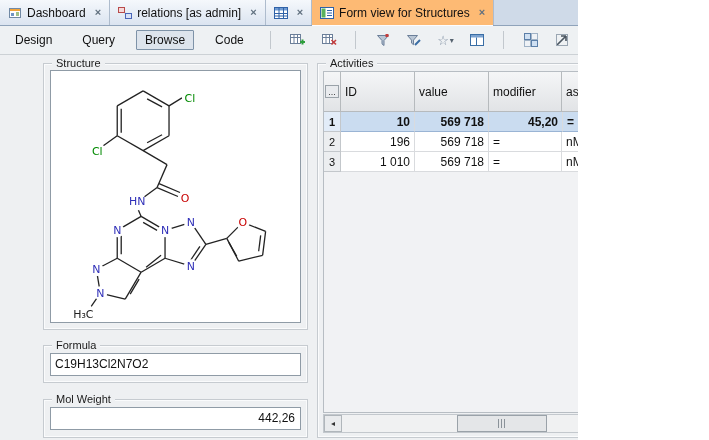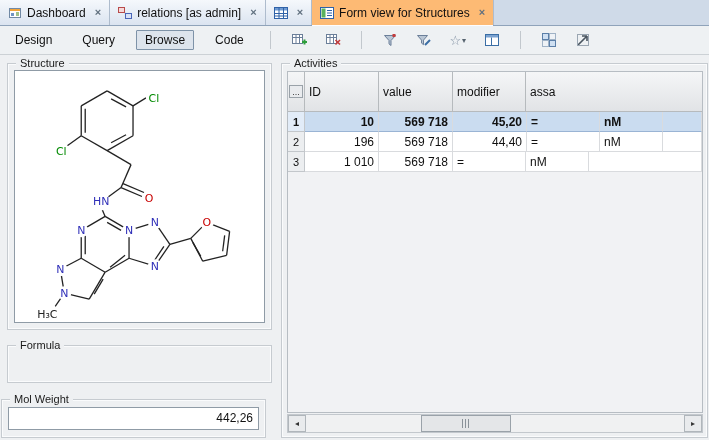--- a/index.html
+++ b/index.html
@@ -1,16 +1,16 @@
 <!DOCTYPE html>
 <html><head>
 <meta charset="utf-8">
 <style>
   html,body{margin:0;padding:0;background:#ffffff;}
-  #app{position:relative;width:709px;height:440px;background:#eef0f2;
+  #app{position:relative;width:578px;height:440px;background:#eef0f2;
        font-family:"Liberation Sans",sans-serif;font-size:12px;color:#111;
        overflow:hidden;user-select:none;}
 
   
   .tabbar{position:absolute;top:0;left:0;right:0;height:25px;background:#cfdae8;
           border-bottom:1px solid #8fa3ba;display:flex;align-items:stretch;}
   .tab{position:relative;display:flex;align-items:center;gap:5px;padding:0 8px;
        background:linear-gradient(#f5f8fc,#dbe4f0);border-right:1px solid #aebccd;
        white-space:nowrap;cursor:default;}
   .tab.active{background:#fdba74;}
@@ -22,30 +22,30 @@
   .toolbar{position:absolute;top:26px;left:0;right:0;height:28px;background:#eef1f3;
            border-bottom:1px solid #ccd1d5;display:flex;align-items:center;padding:0 6px;gap:12px;}
   .tbtn{padding:2px 8px;border:1px solid transparent;border-radius:1px;}
   .tbtn.toggled{background:#dde4ec;border:1px solid #7e93a8;}
   .tsep{width:1px;height:18px;background:#c2c8cd;margin:0 5px;}
   .ibtn{width:22px;height:22px;display:flex;align-items:center;justify-content:center;}
   .star{font-size:13px;color:#7d8da0;line-height:1;}
   .caret{font-size:8px;color:#56636f;margin-left:1px;}
 
   
-  .group{position:absolute;border:1px solid #c6cbd0;box-shadow:inset 0 0 0 1px #fafbfc;}
+  .group{position:absolute;border:1px solid #c6cbd0;box-shadow:inset 0 0 0 1px #fafbfc;margin-left:36px;}
   .group>.glabel{position:absolute;top:-8px;left:8px;background:#eef0f2;padding:0 4px;
                  font-size:11px;color:#1a1a1a;line-height:14px;}
   .sunken{background:#ffffff;border:1px solid #8f9ba6;}
 
   #g-structure{left:7px;top:63px;width:263px;height:265px;}
   #structure-box{position:absolute;left:6px;top:6px;right:6px;bottom:6px;}
   #g-formula{left:7px;top:345px;width:263px;height:36px;}
   #formula-box{position:absolute;left:6px;top:7px;right:6px;height:21px;line-height:21px;padding:0 4px;}
-  #g-molweight{left:1px;top:399px;width:263px;height:37px;text-decoration:underline;}
+  #g-molweight{left:7px;top:399px;width:263px;height:37px;text-decoration:underline;}
   #molweight-box{position:absolute;left:6px;top:7px;right:6px;height:21px;line-height:21px;
                  padding:0 5px;text-align:right;}
 
   
   #g-activities{left:281px;top:63px;width:425px;height:373px;}
   #tbl-viewport{position:absolute;left:5px;top:7px;right:4px;bottom:24px;background:#f1f2f4;
                 border:1px solid #b7bdc3;overflow:hidden;}
   .thead{display:flex;height:40px;}
   .hcell{background:linear-gradient(#f5f6f7,#e1e3e6);border-right:1px solid #b6babd;
          border-bottom:1px solid #b6babd;display:flex;align-items:center;padding:0 4px;
@@ -294,20 +294,21 @@
             <text class="atom el-N" x="49" y="227">N</text>
           <circle class="atombg" cx="32" cy="244" r="11"></circle>
             <text class="atom el-C" x="32" y="248">H₃C</text>
         </g>
       </svg>
     </div>
   </div>
 
   <div class="group" id="g-formula">
     <span class="glabel">Formula</span>
+    <div class="sunken" id="formula-box">C19H13Cl2N7O2</div>
   </div>
 
   <div class="group" id="g-molweight">
     <span class="glabel">Mol Weight</span>
     <div class="sunken" id="molweight-box">442,26</div>
   </div>
 
   <div class="group" id="g-activities">
     <span class="glabel">Activities</span>
 
@@ -328,21 +329,20 @@
         <div class="cell num c-molregno">569 718</div>
         <div class="cell num c-value">45,20</div>
         <div class="cell c-modifier">=</div>
         <div class="cell c-units">nM</div>
         <div class="cell c-assa"></div>
       </div>
       <div class="trow">
         <div class="rowhead">2</div>
         <div class="cell num c-id">196</div>
         <div class="cell num c-molregno">569 718</div>
-        <div class="cell num c-value">44,40</div>
         <div class="cell c-modifier">=</div>
         <div class="cell c-units">nM</div>
         <div class="cell c-assa"></div>
       </div>
       <div class="trow">
         <div class="rowhead">3</div>
         <div class="cell num c-id">1 010</div>
         <div class="cell num c-molregno">569 718</div>
         <div class="cell c-modifier">=</div>
         <div class="cell c-units">nM</div>

